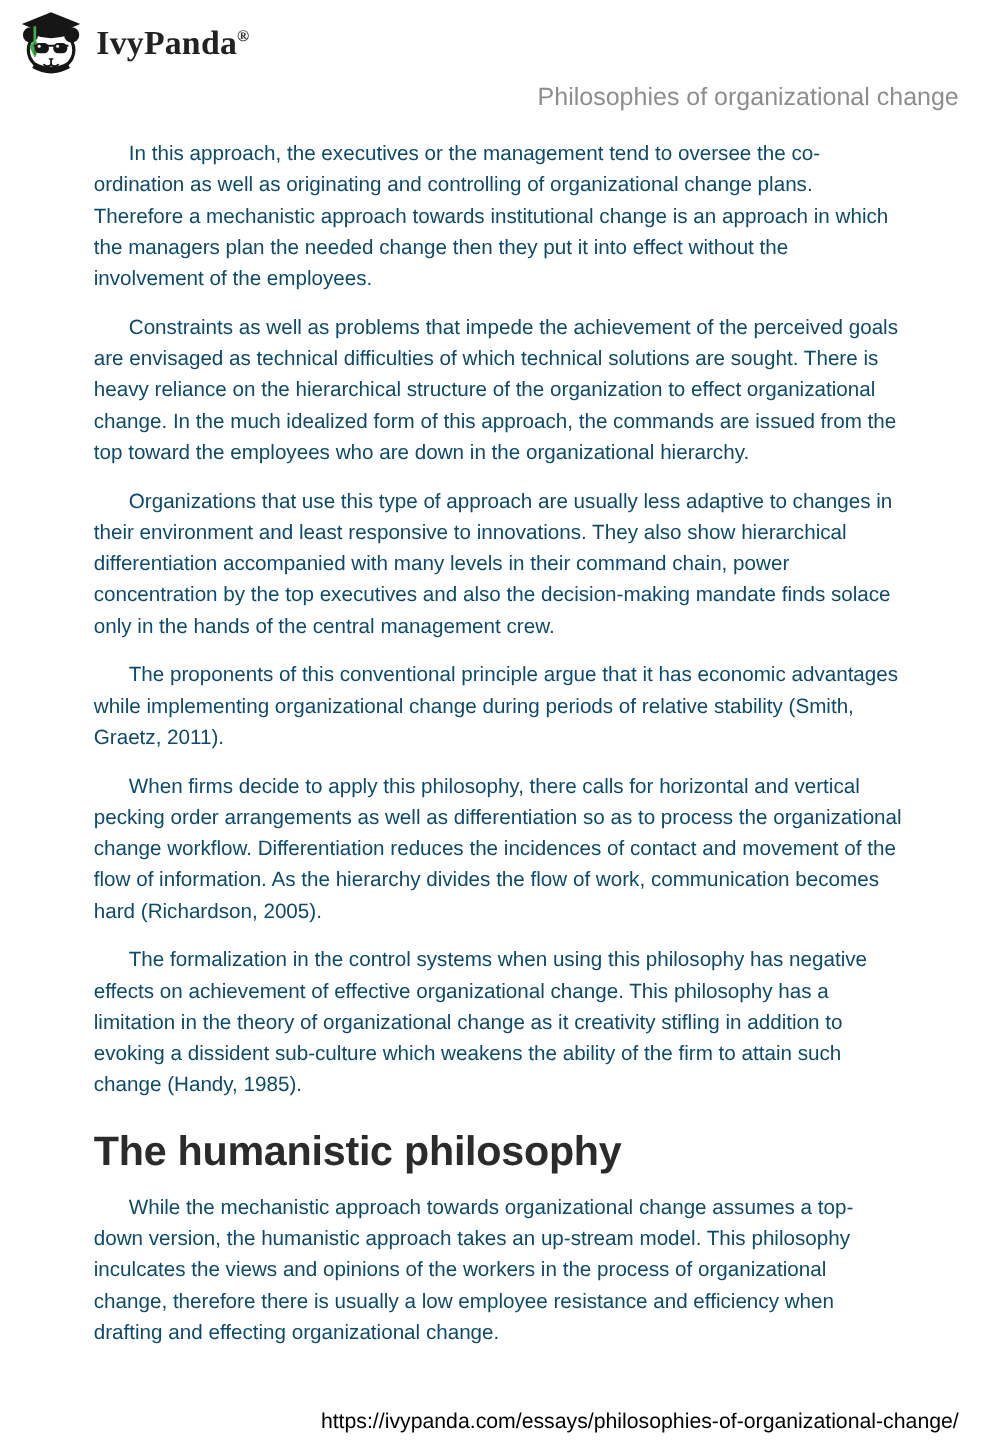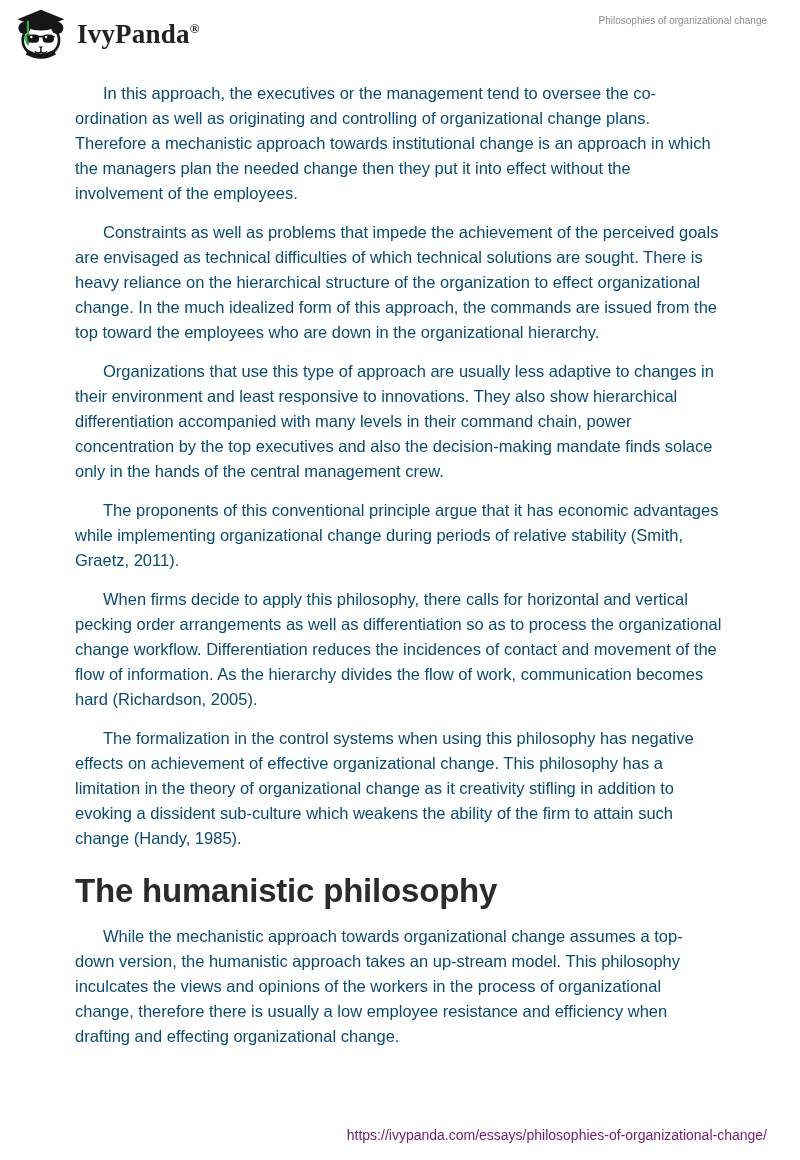--- a/index.html
+++ b/index.html
@@ -10,20 +10,21 @@
     width: 800px;
     height: 1160px;
     background: #ffffff;
     overflow: hidden;
   }
   
   .header {
     display: flex;
     align-items: flex-start;
     padding: 8px 33px 0 14px;
+    flex-direction: column;
   }
   .brand {
     display: flex;
     align-items: center;
     gap: 11px;
     text-decoration: none;
     cursor: pointer;
   }
   .logo-icon { display: block; }
   .brand-text {
@@ -34,21 +35,21 @@
     letter-spacing: 0.2px;
   }
   .brand-text sup {
     font-size: 13px;
     font-weight: 700;
     vertical-align: super;
   }
   .doc-title {
     margin-left: auto;
     margin-top: 7px;
-    font-size: 10px;
+    font-size: 20px;
     color: #8d8d8d;
   }
   
   .article {
     margin: 21px 78px 0 75px;
     width: 647px;
   }
   .article p {
     font-size: 16.5px;
     line-height: 25px;
@@ -62,22 +63,22 @@
     font-weight: 700;
     color: #2b2b2b;
     letter-spacing: -0.2px;
     margin: 22px 0 16px 0;
   }
   
   .footer-url {
     position: absolute;
     top: 1127px;
     right: 33px;
-    font-size: 14px;
-    color: #701a75;
+    font-size: 17px;
+    color: #000000;
     text-decoration: none;
     cursor: pointer;
   }
 </style>
 </head>
 <body>
 
 <div class="page">
 
   <div class="header">

